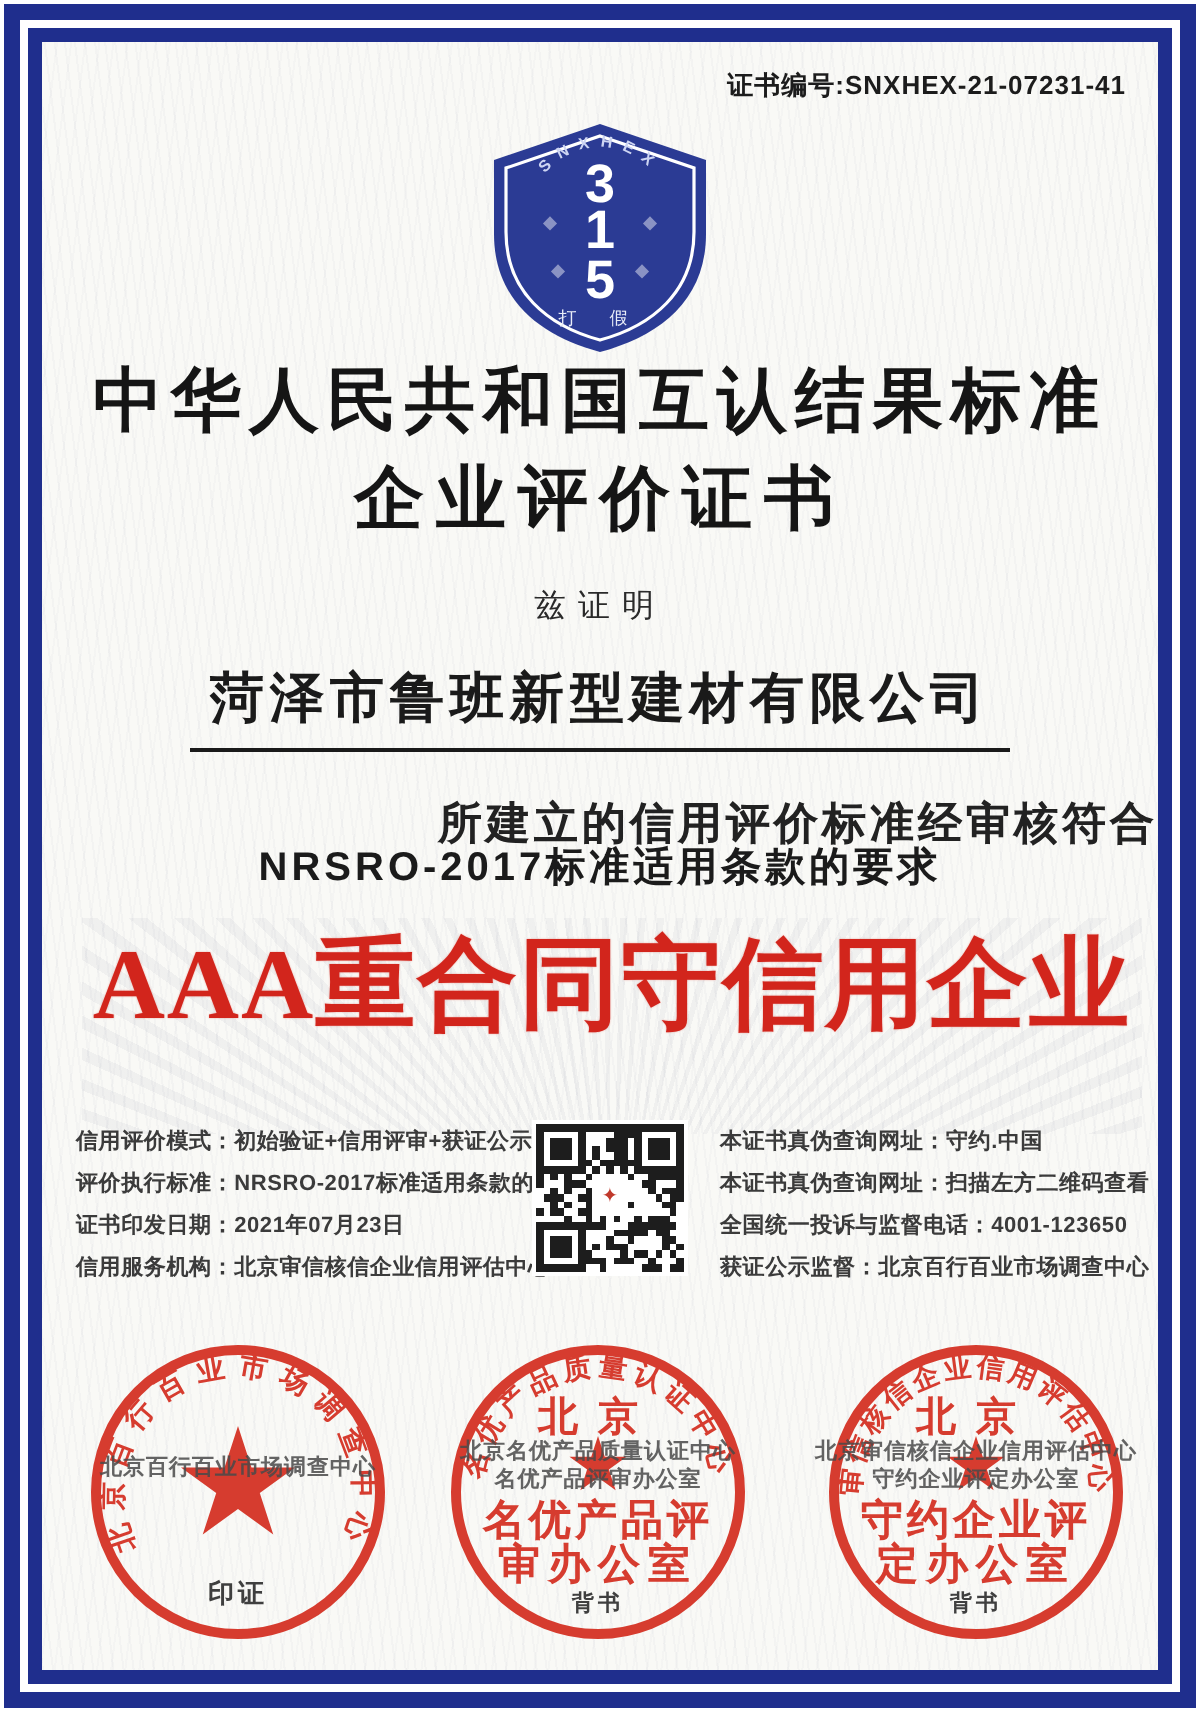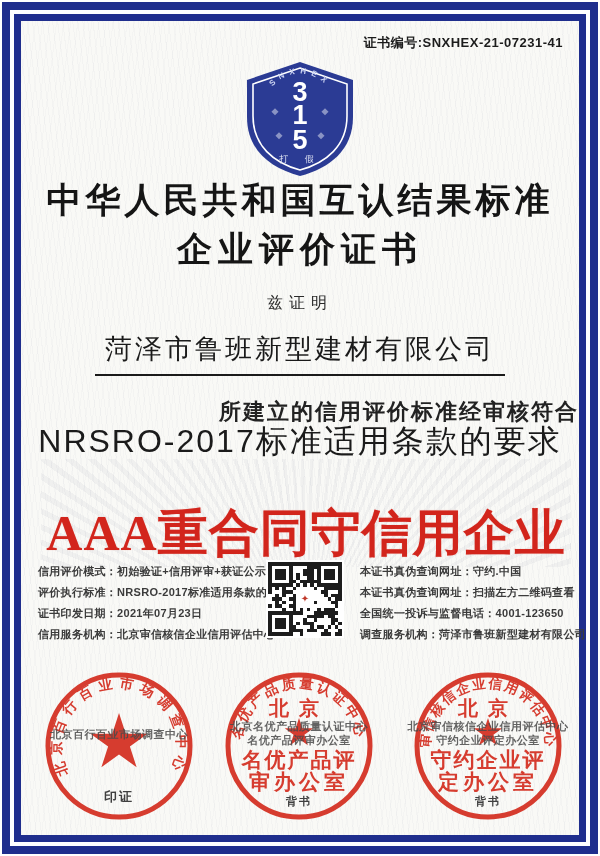--- a/index.html
+++ b/index.html
@@ -31,32 +31,32 @@
 
   .title { position:absolute; width:100%; text-align:center; color:#151515; font-weight:700; }
   .title-1 { top:156px; font-size:35px; letter-spacing:4px; }
   .title-2 { top:205px; font-size:35px; letter-spacing:6px; }
 
   .certify { position:absolute; top:272px; width:100%; text-align:center;
     font-size:16px; letter-spacing:6px; color:#2a2a2a; font-weight:400; }
 
   .company-row { position:absolute; top:310px; width:100%; text-align:center; }
   .company {
-    display:inline-block; font-size:27px; font-weight:400; color:#1a1a1a;
+    display:inline-block; font-size:27px; font-weight:700; color:#1a1a1a;
     letter-spacing:3px; border-bottom:2px solid #1a1a1a; padding:0 10px 7px;
   }
 
   .stmt1 { position:absolute; top:376px; width:100%; text-align:right;
     font-size:22px; font-weight:700; letter-spacing:2px; color:#222; }
   .stmt2 { position:absolute; top:399px; width:100%; text-align:center;
-    font-size:32px; font-weight:400; letter-spacing:2px; color:#1b1b1b; }
+    font-size:20px; font-weight:700; letter-spacing:2px; color:#1b1b1b; }
 
   .award-band {
     position:absolute; top:438px; left:20px; right:8px; height:108px;
-    display:flex; align-items:flex-end; justify-content:center;
+    display:flex; align-items:flex-start; justify-content:center;
     background:repeating-conic-gradient(from -80deg at 50% 175%, rgba(90,95,125,0.06) 0 1.1deg, transparent 1.1deg 2.8deg);
   }
   .award-text {
     font-family:"Liberation Serif","DejaVu Serif",serif;
     font-size:50px; font-weight:900; color:#d2251c; letter-spacing:1px;
     text-shadow:0 0 1px rgba(210,37,28,0.4);
   }
 
   .info-col { position:absolute; top:540px; font-size:11px; color:#3b3b3b; font-weight:600; }
   .info-col .info-line { height:21px; line-height:21px; white-space:nowrap; letter-spacing:0.3px; }
@@ -578,21 +578,21 @@
           <div class="on"></div>
           <div></div>
           <div class="on"></div>
           <div class="on"></div>
         </div>
 
       <div class="info-col info-right">
         <div class="info-line">本证书真伪查询网址：守约.中国</div>
         <div class="info-line">本证书真伪查询网址：扫描左方二维码查看</div>
         <div class="info-line">全国统一投诉与监督电话：4001-123650</div>
-        <div class="info-line">调查服务机构：菏泽市鲁班新型建材有限公司</div>
+        <div class="info-line">获证公示监督：北京百行百业市场调查中心</div>
       </div>
 
       <div class="stamps">
 
         <div class="stamp stamp-1">
           <svg viewBox="0 0 158 158">
             <circle cx="79" cy="79" r="71" fill="none" stroke="#d63c2f" stroke-width="5"></circle>
             <defs>
                 <path id="arcS1" d="M 38,120 A 58,58 0 1 1 120,120"></path>
               </defs>

